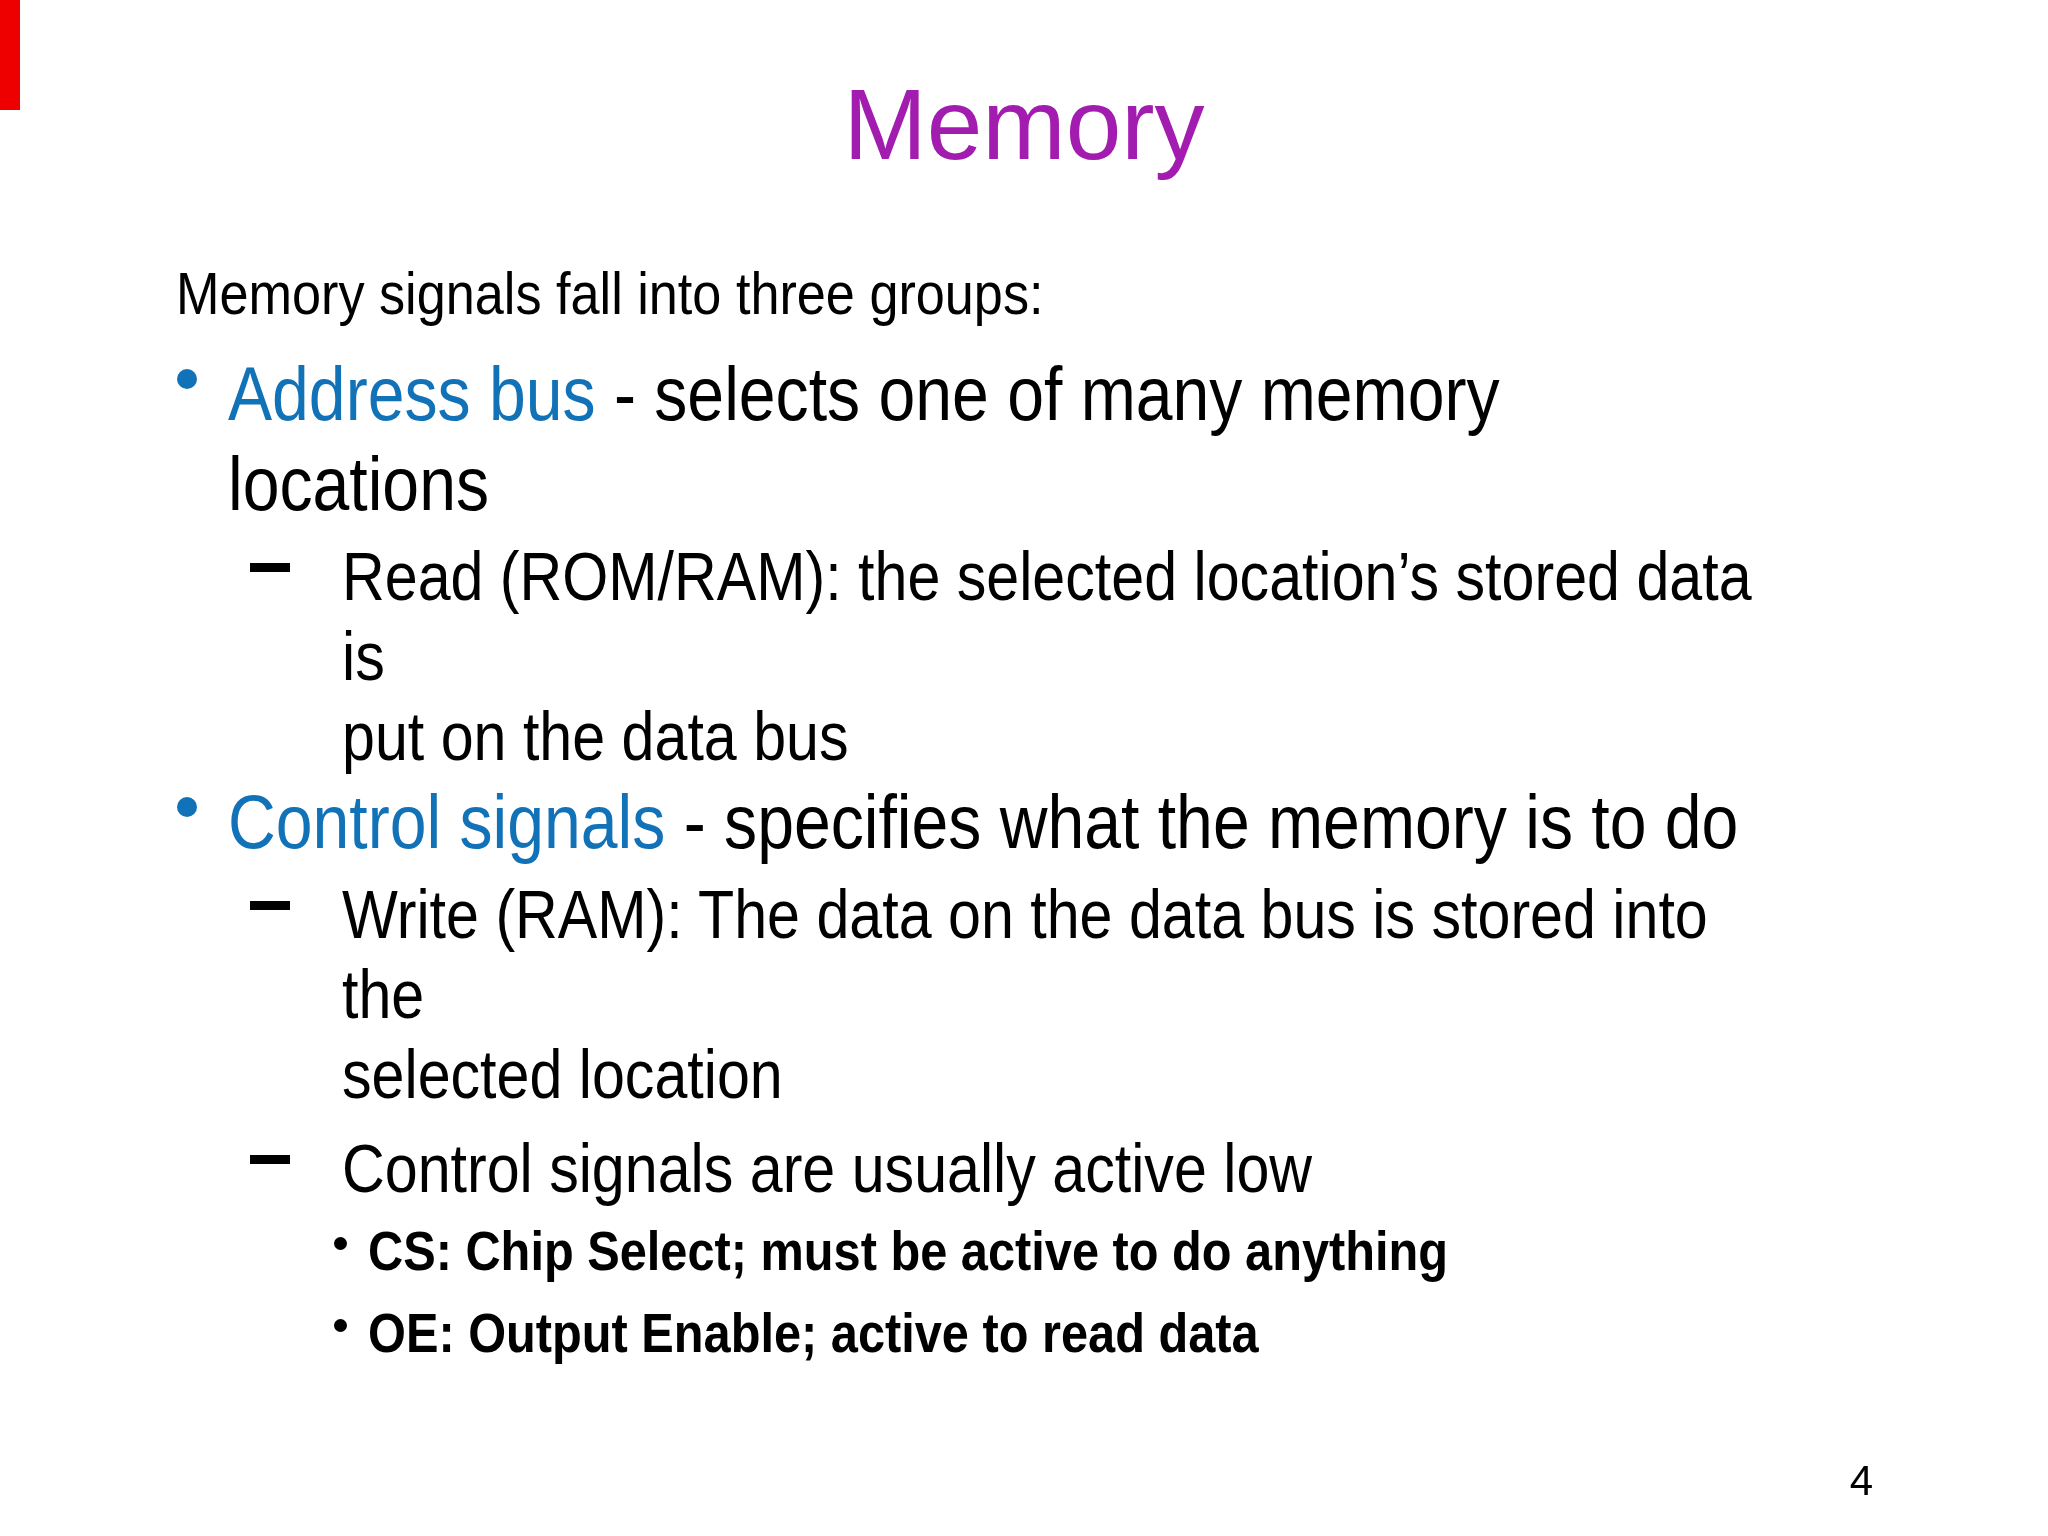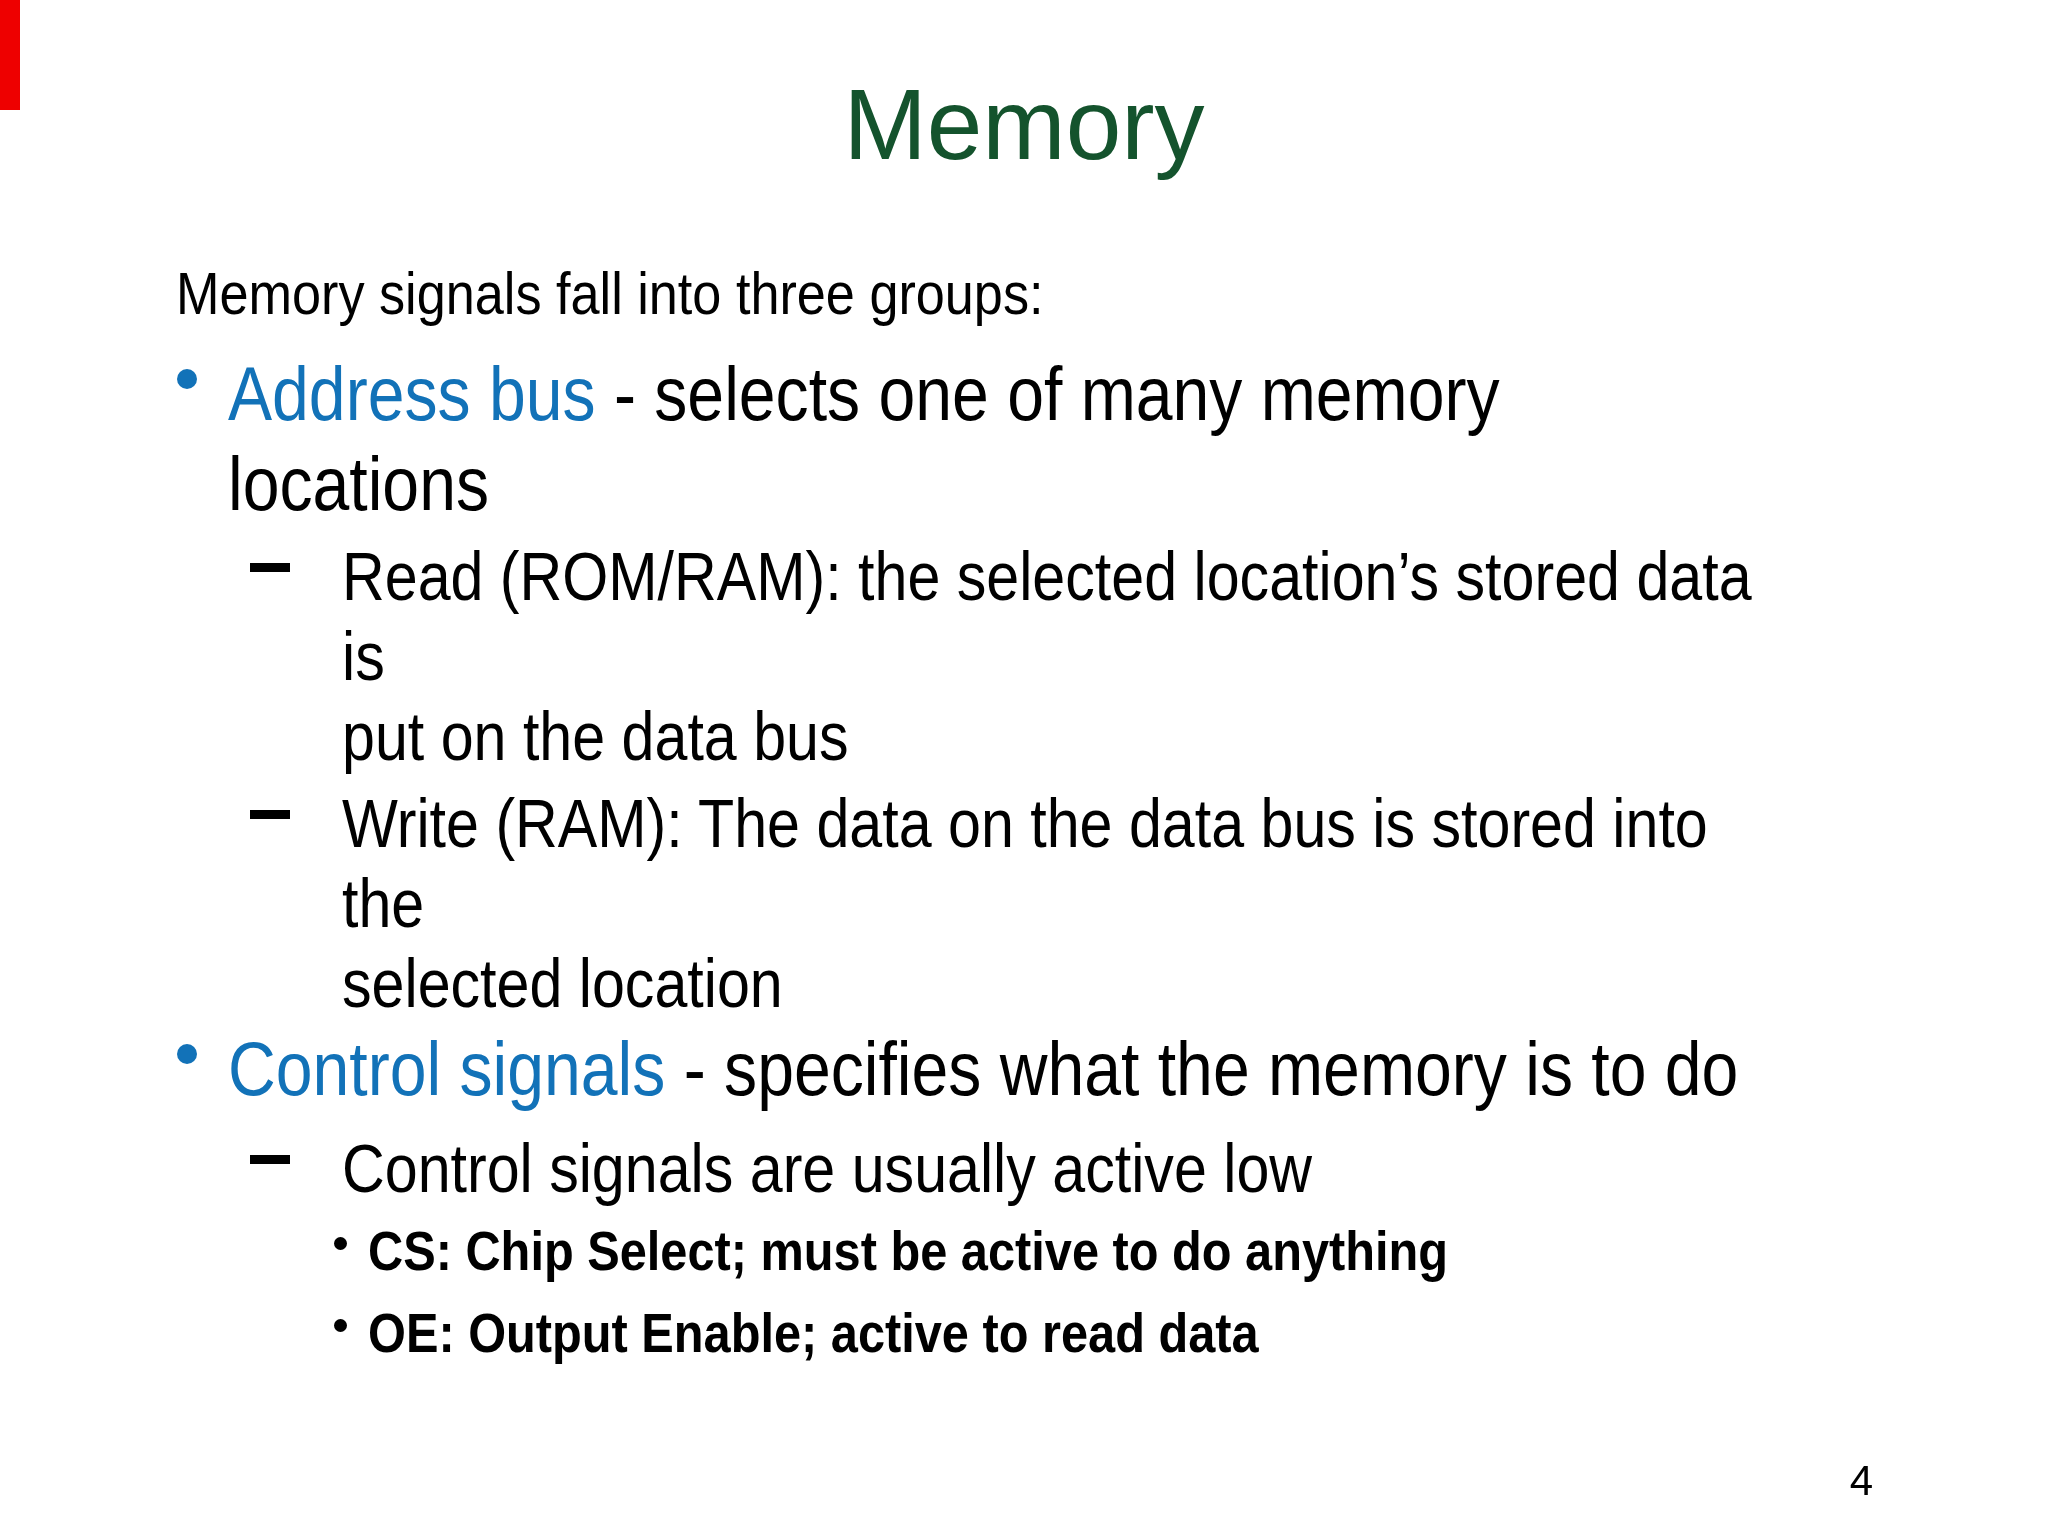--- a/index.html
+++ b/index.html
@@ -7,21 +7,21 @@
     width:2048px;height:1536px;position:relative;overflow:hidden;
     background:#ffffff;color:#000;
     font-family:"Liberation Sans","DejaVu Sans",sans-serif;
   }
   .red-marker{
     position:absolute;left:0;top:0;width:20px;height:110px;
     background:var(--marker,#ee0000);
   }
   .title{
     position:absolute;top:62px;left:0;width:2048px;
-    text-align:center;font-size:100px;line-height:1.25;color:#14532d;
+    text-align:center;font-size:100px;line-height:1.25;color:#a21caf;
   }
   .content{
     position:absolute;left:176px;top:249px;width:1800px;
   }
   .row{display:flex;align-items:flex-start;}
   .row .text{width:2200px;}
   .squeeze{
     display:inline-block;transform:scaleX(0.87);transform-origin:0 0;
     white-space:pre-line;
   }
@@ -68,33 +68,33 @@
 
 
   <div class="row lvl2 mt7">
     <span class="mcell2">
         <span class="dash2"></span>
       </span>
     <span class="text"><span class="squeeze">Read (ROM/RAM): the selected location’s stored data is
 put on the data bus</span></span>
   </div>
 
+  <div class="row lvl1 mt1">
+    <span class="mcell1">
+        <span class="dot1"></span>
+      </span>
+    <span class="text"><span class="squeeze"><span class="blue">Control signals</span><span> - specifies what the memory is to do</span></span></span>
+  </div>
+
   <div class="row lvl2 mt7">
     <span class="mcell2">
         <span class="dash2"></span>
       </span>
     <span class="text"><span class="squeeze">Write (RAM): The data on the data bus is stored into the
 selected location</span></span>
-  </div>
-
-  <div class="row lvl1 mt1">
-    <span class="mcell1">
-        <span class="dot1"></span>
-      </span>
-    <span class="text"><span class="squeeze"><span class="blue">Control signals</span><span> - specifies what the memory is to do</span></span></span>
   </div>
 
   <div class="row lvl2 mt14">
     <span class="mcell2">
         <span class="dash2"></span>
       </span>
     <span class="text"><span class="squeeze">Control signals are usually active low</span></span>
   </div>
 
 

